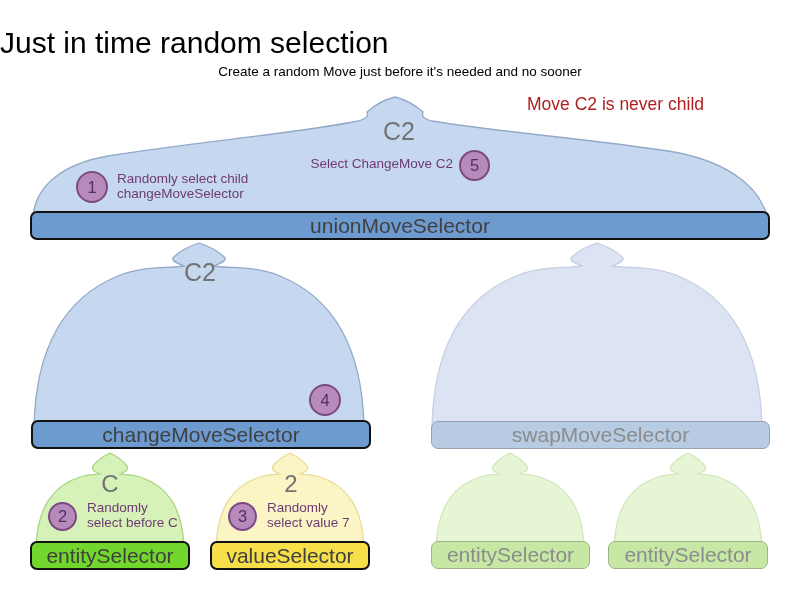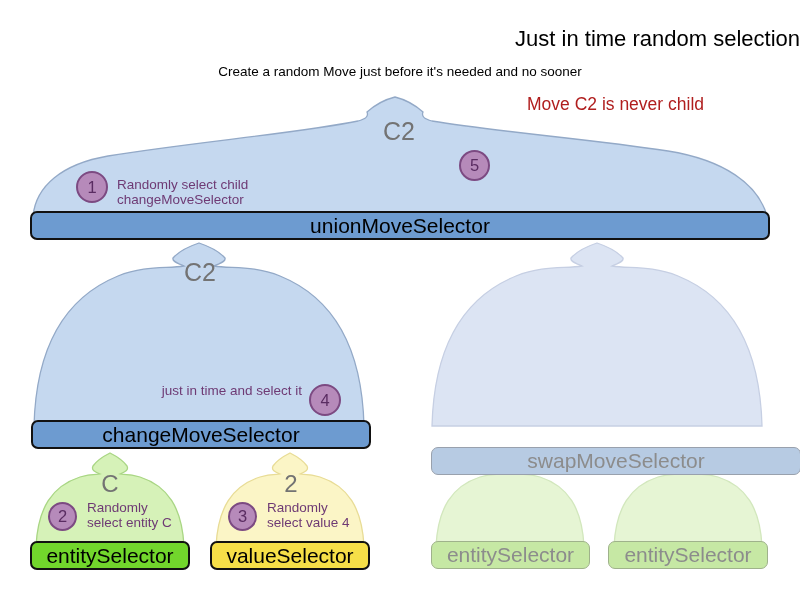--- a/index.html
+++ b/index.html
@@ -1,32 +1,32 @@
 <!DOCTYPE html>
 <html style="--note-red: #b01e1e; --purple-text: #6e3a74; --circle-fill: #b68aba; --circle-border: #7c4a82; --circle-number: #5a2c62; --dark-border: #111111; --blue-bar: #6d9bd0; --blue-dome: #c5d8ef; --blue-dome-stroke: #93a9c7; --swap-bar: #b7cbe3; --swap-bar-border: #99a1ad; --swap-dome: #dce4f3; --swap-dome-stroke: #c6cfe3; --green-bar: #72d62c; --green-dome: #d6f2b8; --green-dome-stroke: #a9d684; --yellow-bar: #f6df48; --yellow-dome: #fbf5c6; --yellow-dome-stroke: #e8dc96; --faded-green-bar: #c6e8a4; --faded-green-border: #9fb28b; --faded-green-dome: #e6f5d4; --faded-green-dome-stroke: #d2e7bd; --faded-text: #8c8c8c;"><head>
 <meta charset="utf-8">
 <style>
   html,body{margin:0;padding:0;background:#fff;}
   .stage{
     position:relative;width:800px;height:600px;overflow:hidden;background:#fff;
     font-family:"Liberation Sans", sans-serif;
   }
-  .title{position:absolute;left:0;right:0;top:26px;text-align:right;font-size:22px;color:#000;}
+  .title{position:absolute;left:0;right:0;top:26px;text-align:left;font-size:30px;color:#000;}
   .subtitle{position:absolute;left:0;right:0;top:64px;text-align:center;font-size:13.5px;color:#000;}
   .note{position:absolute;left:527px;top:94px;font-size:17.5px;color:var(--note-red);}
   svg.flow{position:absolute;left:0;top:0;}
   .dome-blue{fill:var(--blue-dome);stroke:var(--blue-dome-stroke);stroke-width:1.3;}
   .dome-swap{fill:var(--swap-dome);stroke:var(--swap-dome-stroke);stroke-width:1.3;}
   .dome-green{fill:var(--green-dome);stroke:var(--green-dome-stroke);stroke-width:1.3;}
   .dome-yellow{fill:var(--yellow-dome);stroke:var(--yellow-dome-stroke);stroke-width:1.3;}
   .dome-faded{fill:var(--faded-green-dome);stroke:var(--faded-green-dome-stroke);stroke-width:1.3;}
   .bar{
     position:absolute;box-sizing:border-box;border-radius:7px;
     display:flex;align-items:center;justify-content:center;
-    font-size:21px;color:#000000;white-space:nowrap;
+    font-size:21px;color:#404040;white-space:nowrap;
   }
   .bar.primary{background:var(--blue-bar);border:2px solid var(--dark-border);}
   .bar.swap{background:var(--swap-bar);border:1.5px solid var(--swap-bar-border);color:var(--faded-text);}
   .bar.entity{background:var(--green-bar);border:2px solid var(--dark-border);}
   .bar.value{background:var(--yellow-bar);border:2px solid var(--dark-border);text-align:center;}
   .bar.faded-green{background:var(--faded-green-bar);border:1.5px solid var(--faded-green-border);color:var(--faded-text);}
   .flow-label{position:absolute;transform:translateX(-50%);font-size:25px;color:#737373;white-space:nowrap;}
   .flow-label.small{font-size:24px;}
   .circle{
     position:absolute;box-sizing:border-box;border-radius:50%;
@@ -82,21 +82,21 @@
          C 694 456, 700 459, 705 466 C 707 470, 703 472, 698 474
          C 701 475, 706 473, 718 477 C 746 486, 760 508, 762 546 Z"></path>
   </svg>
 
   <div class="bar primary" style="left:30px;top:211px;width:740px;height:29px;">
     <span>unionMoveSelector</span>
   </div>
   <div class="bar primary" style="left:31px;top:420px;width:340px;height:29px;">
     <span>changeMoveSelector</span>
   </div>
-  <div class="bar swap" style="left:431px;top:421px;width:370px;height:28px;margin-top:26px;">
+  <div class="bar swap" style="left:431px;top:421px;width:339px;height:28px;">
     <span>swapMoveSelector</span>
   </div>
   <div class="bar entity" style="left:30px;top:541px;width:160px;height:29px;">
     <span>entitySelector</span>
   </div>
   <div class="bar value" style="left:210px;top:541px;width:160px;height:29px;">
     <span>valueSelector</span>
   </div>
   <div class="bar faded-green" style="left:431px;top:541px;width:159px;height:28px;">
     <span>entitySelector</span>
@@ -106,45 +106,47 @@
   </div>
 
   <div class="flow-label" style="left:399px;top:117px;">C2</div>
   <div class="flow-label" style="left:200px;top:258px;">C2</div>
   <div class="flow-label small" style="left:110px;top:470px;">C</div>
   <div class="flow-label small" style="left:291px;top:470px;">2</div>
 
   <div class="circle" style="left:76px;top:171px;width:32px;height:32px;">
     <span>1</span>
   </div>
-  <div class="step-text" style="left:117px;top:178px;">
+  <div class="step-text" style="left:117px;top:172px;">
     <div>Randomly select child</div>
     <div>changeMoveSelector</div>
   </div>
 
+  <div class="step-text right" style="right:347px;top:157px;">
+    <div>Select ChangeMove C2</div>
+  </div>
   <div class="circle" style="left:459px;top:150px;width:31px;height:31px;">
     <span>5</span>
   </div>
 
   <div class="step-text right" style="right:498px;top:384px;">
-    <div>just in time and select it</div>
   </div>
   <div class="circle" style="left:309px;top:384px;width:32px;height:32px;">
     <span>4</span>
   </div>
 
   <div class="circle" style="left:48px;top:502px;width:29px;height:29px;">
     <span>2</span>
   </div>
   <div class="step-text" style="left:87px;top:501px;">
     <div>Randomly</div>
-    <div>select entity C</div>
+    <div>select before C</div>
   </div>
 
   <div class="circle" style="left:228px;top:502px;width:29px;height:29px;">
     <span>3</span>
   </div>
   <div class="step-text" style="left:267px;top:501px;">
     <div>Randomly</div>
-    <div>select value 4</div>
+    <div>select value 7</div>
   </div>
 
 </div>
 
 </body></html>

